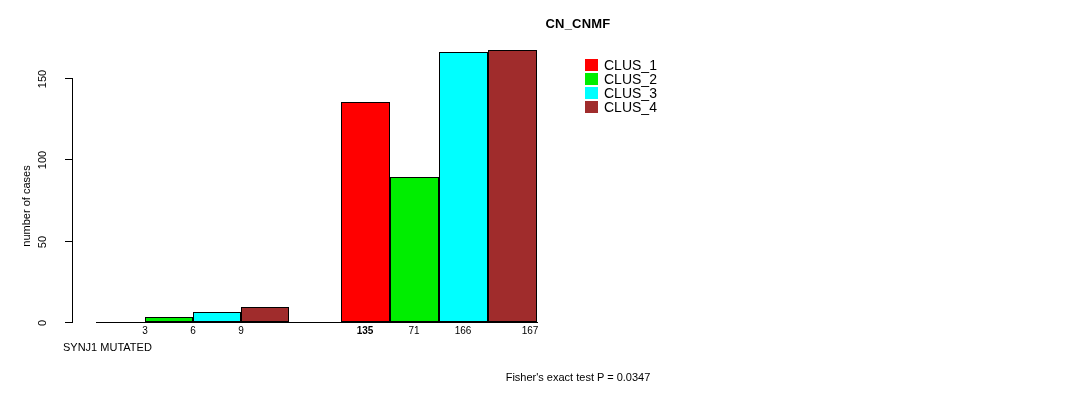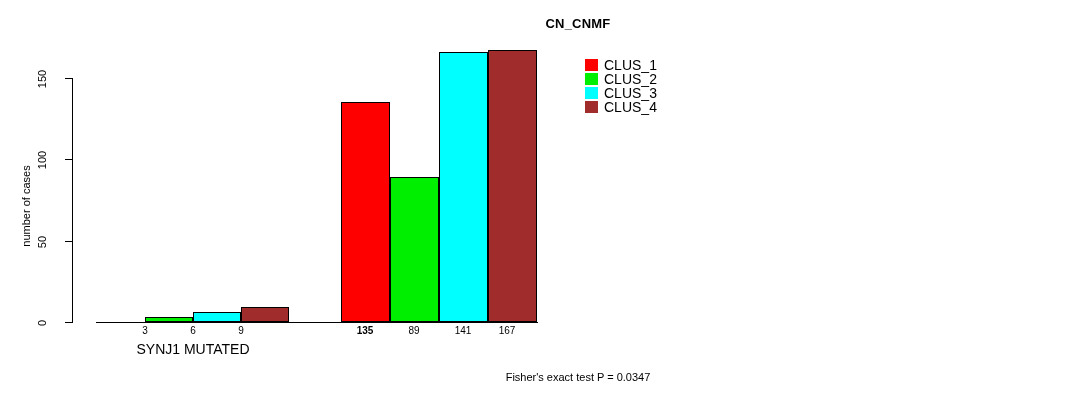--- a/index.html
+++ b/index.html
@@ -96,22 +96,22 @@
     position: absolute;
     top: 325px;
     width: 60px;
     text-align: center;
     font-size: 10px;
   }
   .group-label {
     position: absolute;
     top: 341px;
     width: 260px;
-    text-align: center;
-    font-size: 14px;
+    text-align: left;
+    font-size: 11px;
   }
   
   #legend {
     position: absolute;
     left: 585px;
     top: 58px;
   }
   .legend-row {
     display: flex;
     align-items: center;
@@ -173,23 +173,23 @@
   <div class="bar-value-label" style="left:211px;">9</div>
   <div class="group-label" style="left:63px;">SYNJ1 MUTATED</div>
 
   <div class="bar-group" style="left:341px; width:196px;">
     <div class="bar" style="left: 0px; width: 49px; height: 219.6px; background: rgb(255, 0, 0);"></div>
     <div class="bar" style="left: 49px; width: 49px; height: 144.8px; background: rgb(0, 238, 0);"></div>
     <div class="bar" style="left:98px; width:49px; height:270px; background:#00FFFF;"></div>
     <div class="bar" style="left: 147px; width: 49px; height: 271.7px; background: rgb(160, 44, 44);"></div>
   </div>
   <div class="bar-value-label" style="left:335px;font-weight:bold;">135</div>
-  <div class="bar-value-label" style="left:384px;">89</div>
-  <div class="bar-value-label" style="left:433px;">141</div>
-  <div class="bar-value-label" style="left:477px;">167</div>
+  <div class="bar-value-label" style="left:384px;">71</div>
+  <div class="bar-value-label" style="left:433px;">166</div>
+  <div class="bar-value-label" style="left:500px;">167</div>
 
   <div id="legend">
     <div class="legend-row">
       <span class="legend-swatch" style="background:#FF0000;"></span>
       <span class="legend-text">CLUS_1</span>
     </div>
     <div class="legend-row">
       <span class="legend-swatch" style="background:#00EE00;"></span>
       <span class="legend-text">CLUS_2</span>
     </div>

